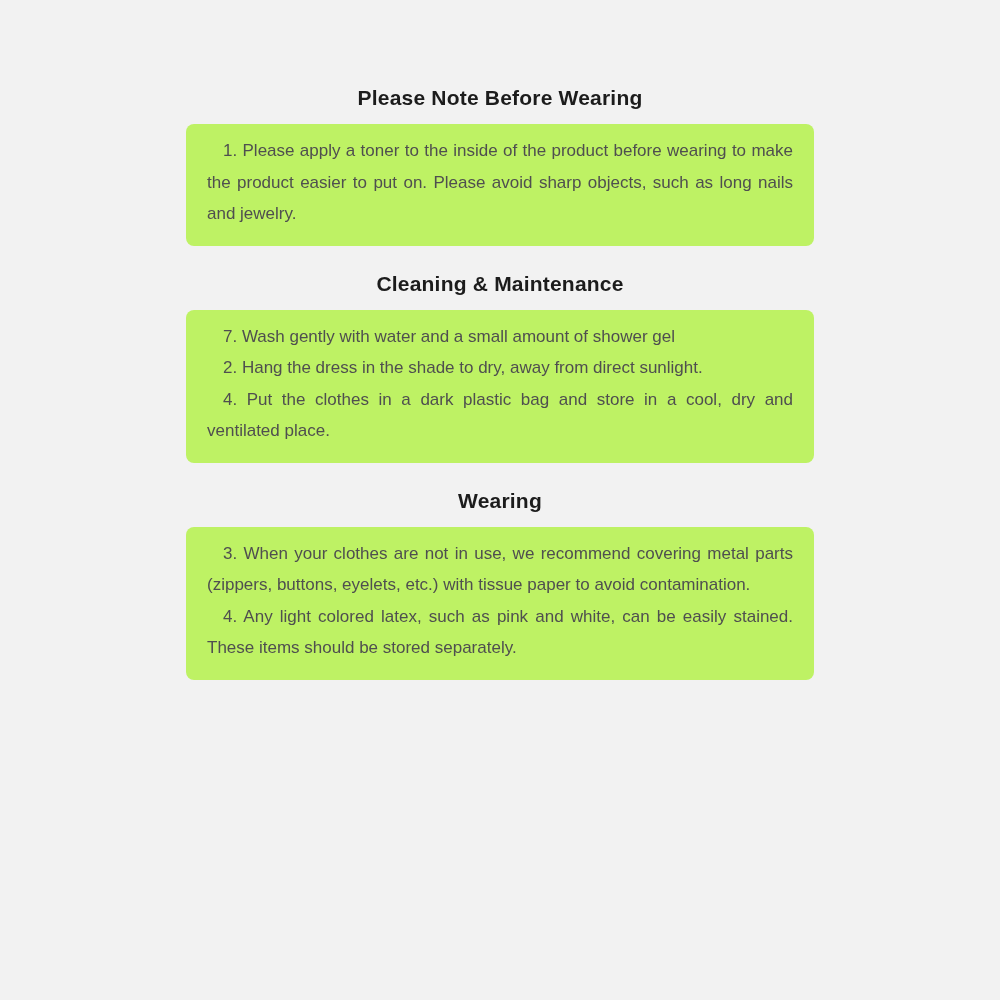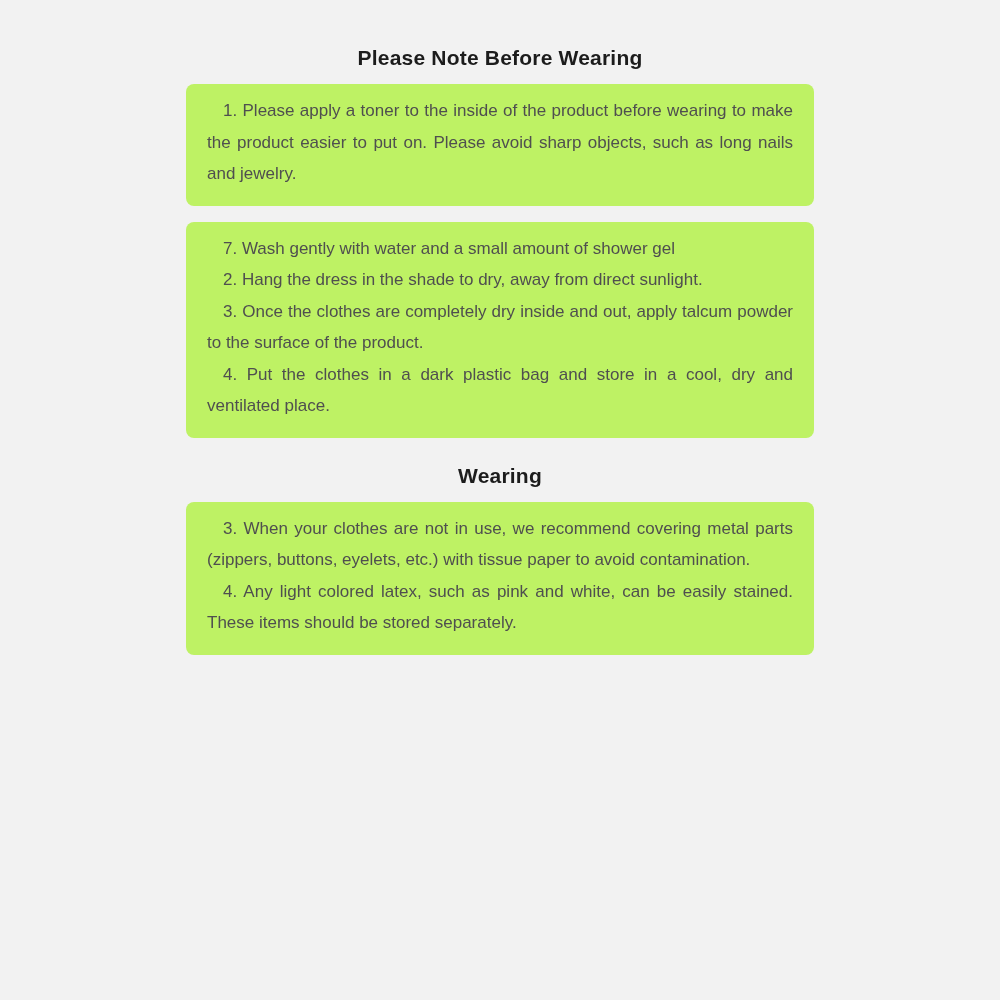--- a/index.html
+++ b/index.html
@@ -6,21 +6,21 @@
     margin: 0;
     padding: 0;
     background: #f2f2f2;
     font-family: "Liberation Sans", "DejaVu Sans", sans-serif;
   }
   .page {
     width: 1000px;
     height: 1000px;
     background: #f2f2f2;
     box-sizing: border-box;
-    padding-top: 36px;
+    padding-top: 76px;
     overflow: hidden;
   }
   .content {
     width: 628px;
     margin: 0 auto;
   }
   .section-title {
     margin: 0;
     padding: 10px 0 14px 0;
     text-align: center;
@@ -51,24 +51,24 @@
   <div class="content">
 
     <section>
       <h2 class="section-title">Please Note Before Wearing</h2>
       <div class="card">
         <p>1. Please apply a toner to the inside of the product before wearing to make the product easier to put on. Please avoid sharp objects, such as long nails and jewelry.</p>
       </div>
     </section>
 
     <section>
+      <h2 class="section-title">Cleaning &amp; Maintenance</h2>
       <div class="card">
         <p>7. Wash gently with water and a small amount of shower gel</p>
         <p>2. Hang the dress in the shade to dry, away from direct sunlight.</p>
-        <p>3. Once the clothes are completely dry inside and out, apply talcum powder to the surface of the product.</p>
         <p>4. Put the clothes in a dark plastic bag and store in a cool, dry and ventilated place.</p>
       </div>
     </section>
 
     <section>
       <h2 class="section-title">Wearing</h2>
       <div class="card">
         <p>3. When your clothes are not in use, we recommend covering metal parts (zippers, buttons, eyelets, etc.) with tissue paper to avoid contamination.</p>
         <p>4. Any light colored latex, such as pink and white, can be easily stained. These items should be stored separately.</p>
       </div>

